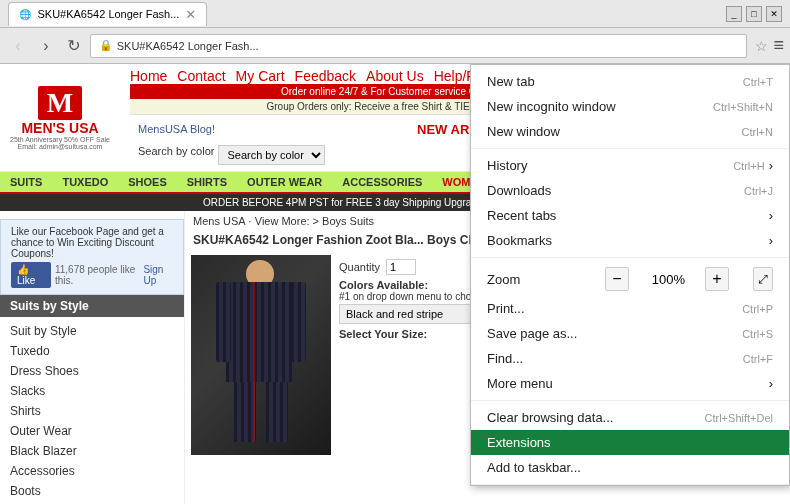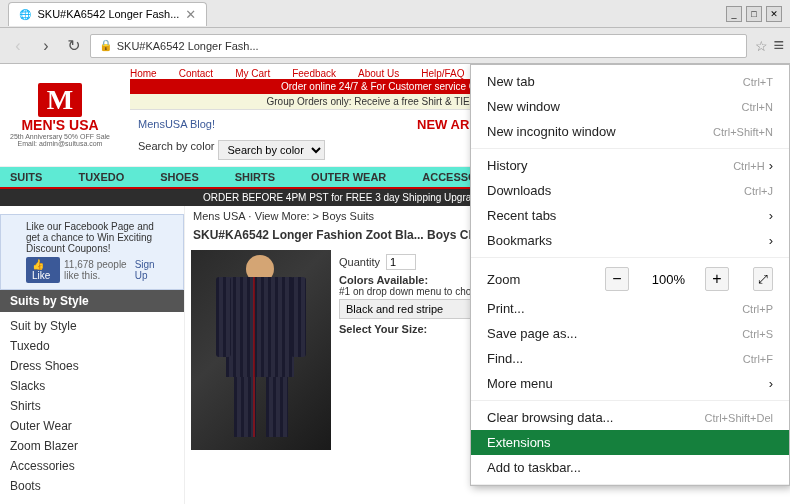--- a/index.html
+++ b/index.html
@@ -26,49 +26,49 @@
     
     .page { background: white; flex: 1; overflow: hidden; position: relative; }
 
     
     .site-header { background: white; }
     .top-nav { background: white; display: flex; align-items: center; padding: 4px 10px; border-bottom: 1px solid #eee; }
     .logo-area { display: flex; flex-direction: column; align-items: center; margin-right: 20px; }
     .logo-m { background: #cc0000; color: white; font-size: 28px; font-weight: bold; font-family: serif; width: 44px; height: 34px; display: flex; align-items: center; justify-content: center; border-radius: 2px; }
     .logo-text { font-size: 14px; font-weight: bold; color: #cc0000; }
     .logo-sub { font-size: 7px; color: #666; }
-    .top-links { display: flex; gap: 22px; font-size: 10px; }
+    .top-links { display: flex; gap: 10px; font-size: 14px; }
     .top-link { color: #cc0000; text-decoration: none; }
     .search-box { border: 1px solid #ccc; padding: 3px 6px; font-size: 12px; width: 200px; color: #999; }
     .go-btn { background: #cc0000; color: white; border: none; padding: 3px 8px; font-size: 12px; cursor: pointer; }
 
     .promo-bar { background: #cc0000; color: white; font-size: 10px; text-align: center; padding: 2px 0; }
     .promo-bar2 { background: #f5f5dc; color: #333; font-size: 10px; text-align: center; padding: 2px 0; border-bottom: 1px solid #ddd; }
 
     .new-arrivals-bar { background: #cc0000; color: white; font-size: 13px; font-weight: bold; text-align: right; padding: 2px 10px; }
 
-    .main-nav { background: #5eead4; display: flex; gap: 16px; border-bottom: 2px solid #cc0000; }
+    .main-nav { background: #bef264; display: flex; gap: 0; border-bottom: 2px solid #cc0000; }
     .main-nav-item { padding: 4px 10px; font-size: 11px; font-weight: bold; color: #333; cursor: pointer; }
     .main-nav-item.red { color: #cc0000; }
 
     .shipping-bar { background: #2d2d2d; color: white; font-size: 10px; text-align: center; padding: 3px 0; }
 
     
     .content-area { display: flex; height: 320px; }
 
     
     .sidebar { width: 185px; background: white; border-right: 1px solid #eee; padding: 8px 0; flex-shrink: 0; }
     .sidebar-title { background: #555; color: white; font-size: 12px; font-weight: bold; padding: 4px 10px; margin-bottom: 4px; }
     .sidebar-item { padding: 3px 10px; font-size: 12px; color: #333; cursor: pointer; }
 
     
     .main-content { flex: 1; overflow: hidden; position: relative; }
 
     
-    .fb-box { background: #e8f0fb; border: 1px solid #c2d0e8; padding: 6px 25px; font-size: 10px; margin: 0; }
+    .fb-box { background: #e8f0fb; border: 1px solid #c2d0e8; padding: 6px 10px; font-size: 10px; margin: 0; }
 
     
     .breadcrumb { font-size: 11px; color: #333; padding: 4px 8px; }
 
     
     .product-area { display: flex; padding: 6px; }
     .product-image { width: 140px; height: 200px; background: linear-gradient(135deg, #2a2a2a 0%, #3a3a3a 40%, #1a1a1a 100%); flex-shrink: 0; display: flex; align-items: center; justify-content: center; overflow: hidden; }
 
     .product-details { flex: 1; padding: 0 8px; }
     .quantity-row { display: flex; align-items: center; gap: 6px; font-size: 11px; margin: 4px 0; }
@@ -194,21 +194,21 @@
           </div>
         </div>
 
         <div class="sidebar-title">Suits by Style</div>
         <div class="sidebar-item">Suit by Style</div>
         <div class="sidebar-item">Tuxedo</div>
         <div class="sidebar-item">Dress Shoes</div>
         <div class="sidebar-item">Slacks</div>
         <div class="sidebar-item">Shirts</div>
         <div class="sidebar-item">Outer Wear</div>
-        <div class="sidebar-item">Zoom Blazer</div>
+        <div class="sidebar-item">Black Blazer</div>
         <div class="sidebar-item">Accessories</div>
         <div class="sidebar-item">Boots</div>
 
       </div>
 
       <div class="main-content">
         <div class="breadcrumb">Mens USA · View More: &gt; Boys Suits</div>
         <div style="font-size:12px;font-weight:bold;padding:2px 8px;color:#333;">SKU#KA6542 Longer Fashion Zoot Bla... Boys Cheap Suits $79</div>
         <div class="product-area">
           <div class="product-image">
@@ -245,26 +245,26 @@
       </div>
     </div>
 
     <div class="context-menu">
       <div class="menu-section">
         <div class="menu-item">
           <span>New tab</span>
           <span class="shortcut">Ctrl+T</span>
         </div>
         <div class="menu-item">
+          <span>New incognito window</span>
+          <span class="shortcut">Ctrl+Shift+N</span>
+        </div>
+        <div class="menu-item">
           <span>New window</span>
           <span class="shortcut">Ctrl+N</span>
-        </div>
-        <div class="menu-item">
-          <span>New incognito window</span>
-          <span class="shortcut">Ctrl+Shift+N</span>
         </div>
       </div>
       <div class="menu-section">
         <div class="menu-item">
           <span>History</span>
           <span class="shortcut">Ctrl+H</span>
           <span class="arrow" style="margin-left:4px;">›</span>
         </div>
         <div class="menu-item">
           <span>Downloads</span>

